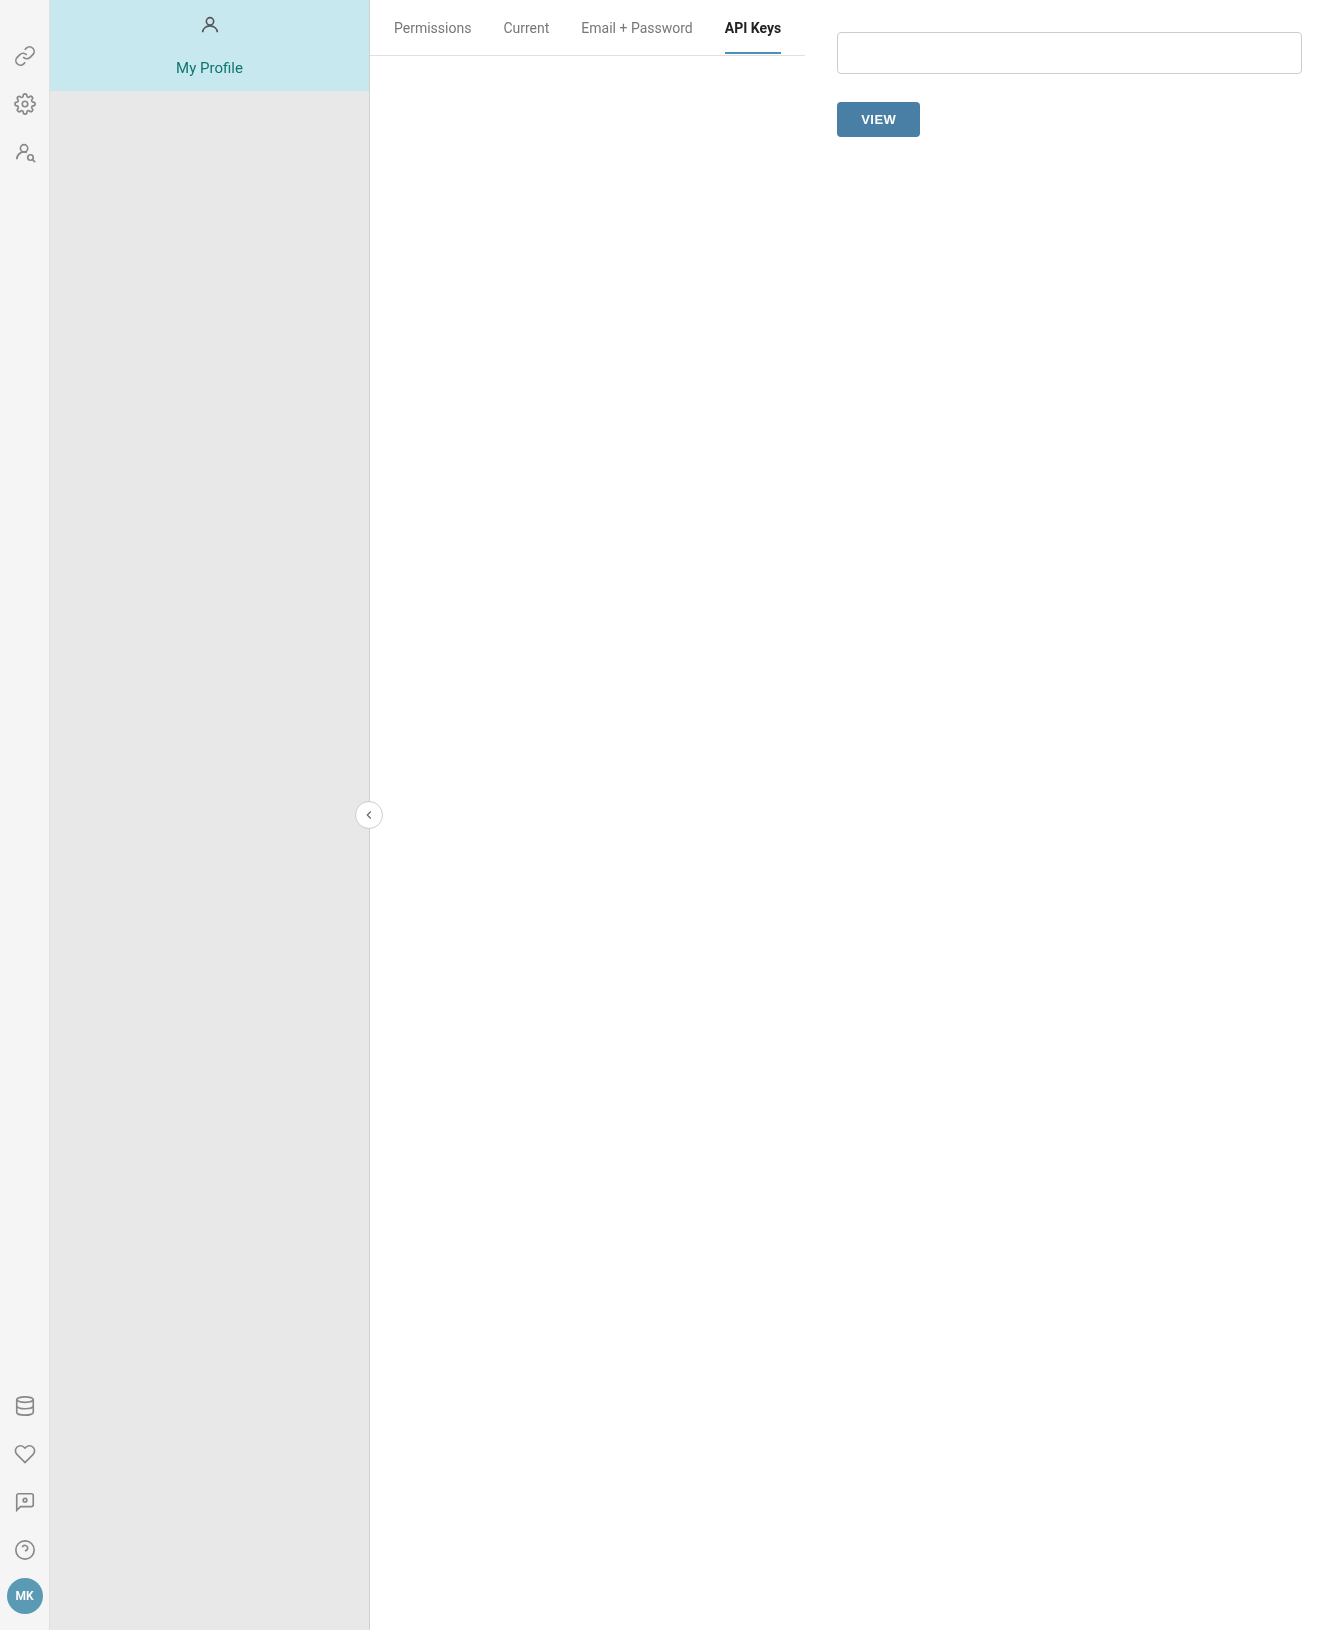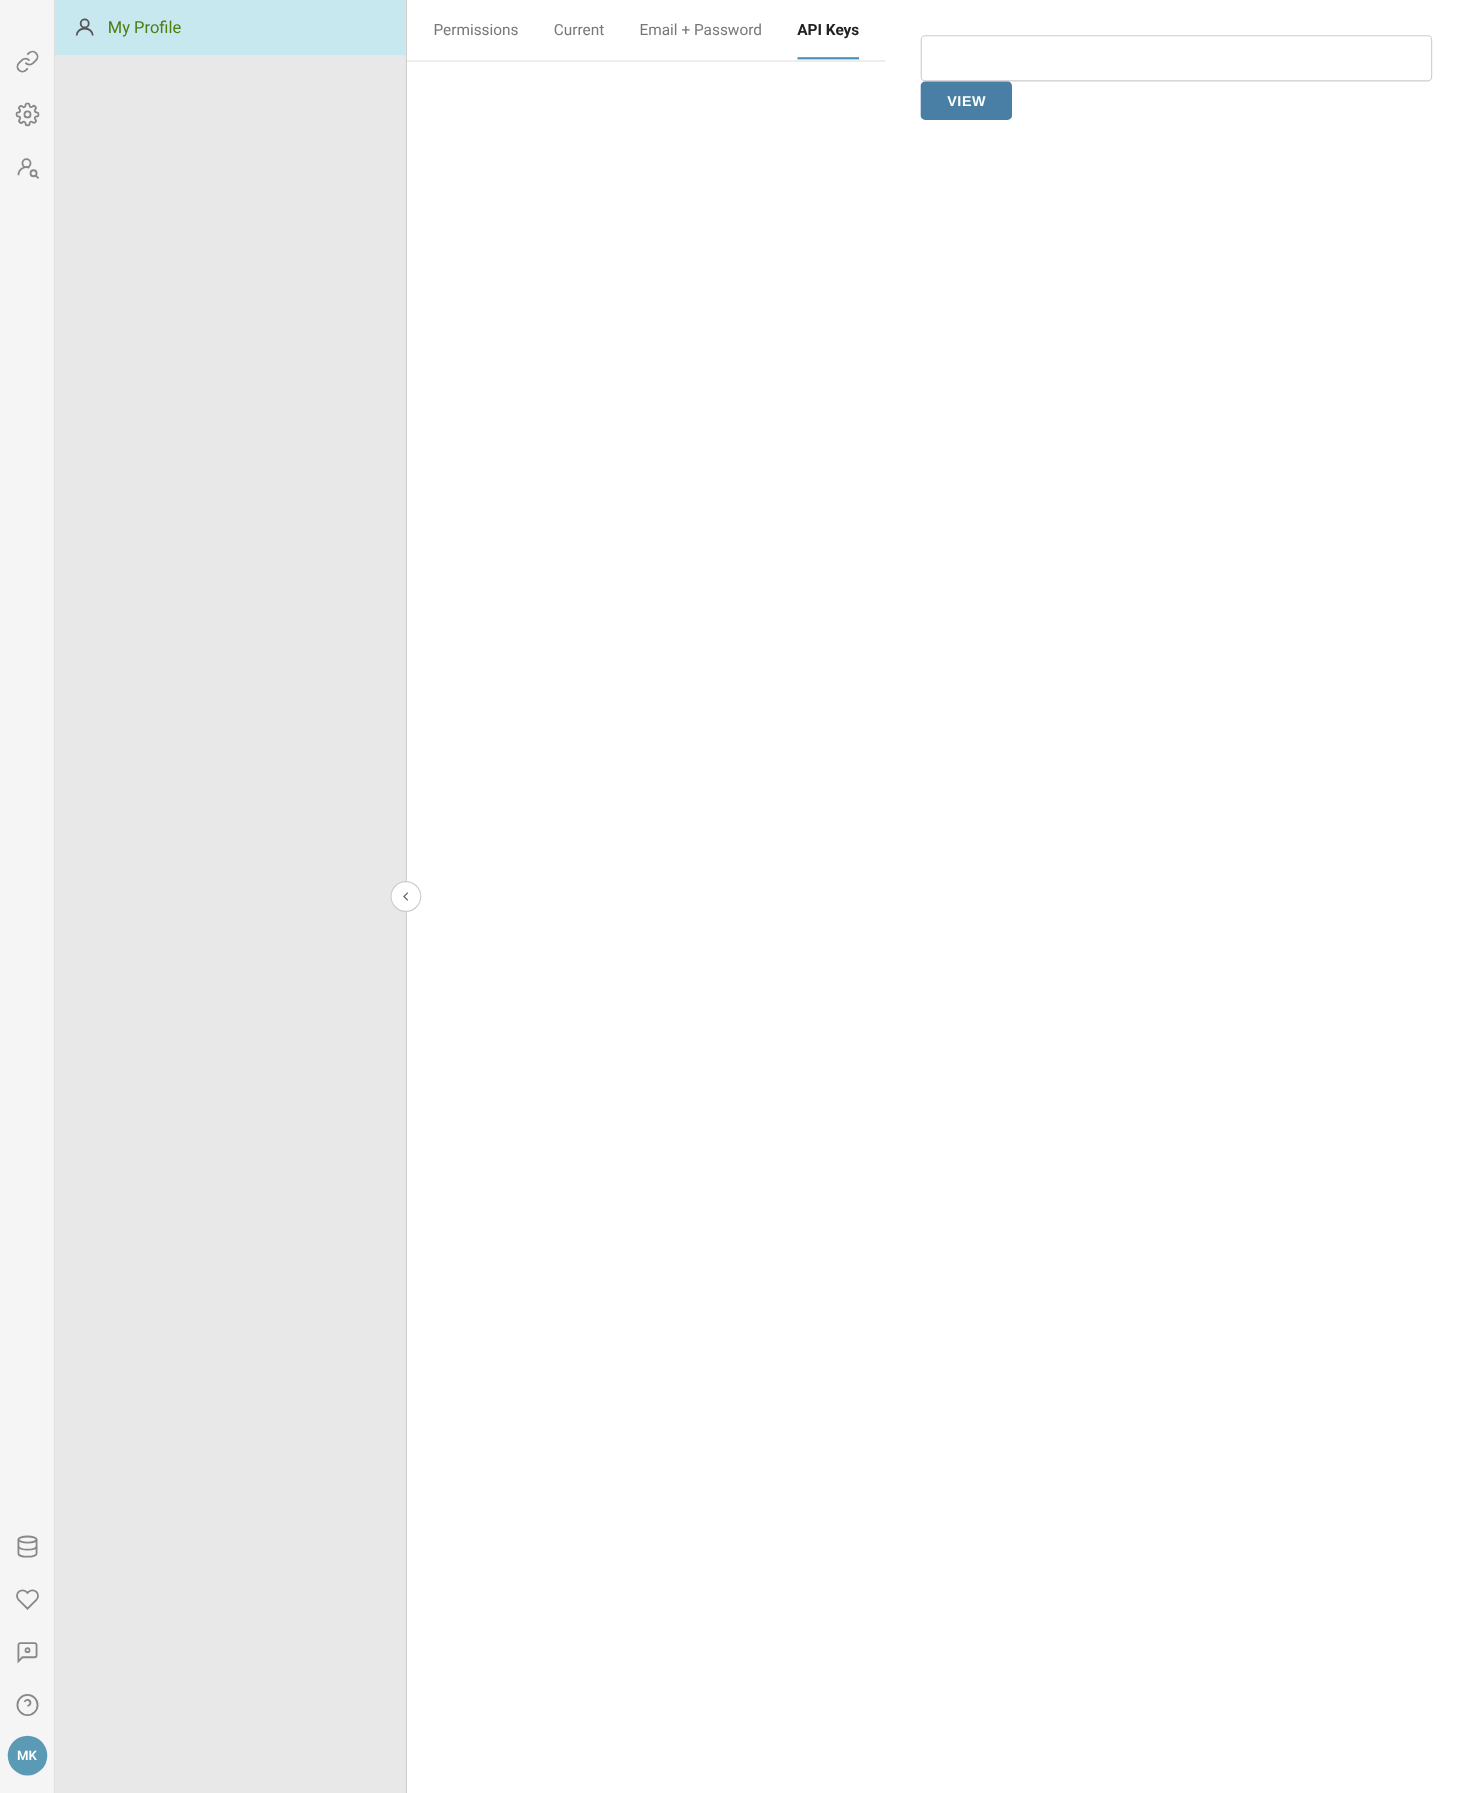--- a/index.html
+++ b/index.html
@@ -68,22 +68,23 @@
       border-right: 1px solid #d0d0d0;
       position: relative;
     }
 
     .nav-sidebar-item {
       display: flex;
       align-items: center;
       padding: 14px 16px;
       cursor: pointer;
       font-size: 15px;
-      color: #4d7c0f;
-      gap: 10px;
+      color: #0f766e;
+      gap: 23px;
+      flex-direction: column;
     }
 
     .nav-sidebar-item.active {
       background: #c8e8f0;
     }
 
     .nav-sidebar-item svg {
       width: 22px;
       height: 22px;
       color: #555;
@@ -175,20 +176,21 @@
       background: #4a7fa5;
       color: white;
       border: none;
       border-radius: 4px;
       padding: 10px 24px;
       font-size: 13px;
       font-weight: 600;
       letter-spacing: 0.5px;
       cursor: pointer;
       text-transform: uppercase;
+      margin-top: 28px;
     }
   </style>
 </head>
 <body>
 
 <div class="icon-sidebar">
 
   <div class="icon-sidebar-item" title="Link">
     <svg viewBox="0 0 24 24" fill="none" stroke="currentColor" stroke-width="1.8">
       <path d="M10 13a5 5 0 0 0 7.54.54l3-3a5 5 0 0 0-7.07-7.07l-1.72 1.71"></path>

